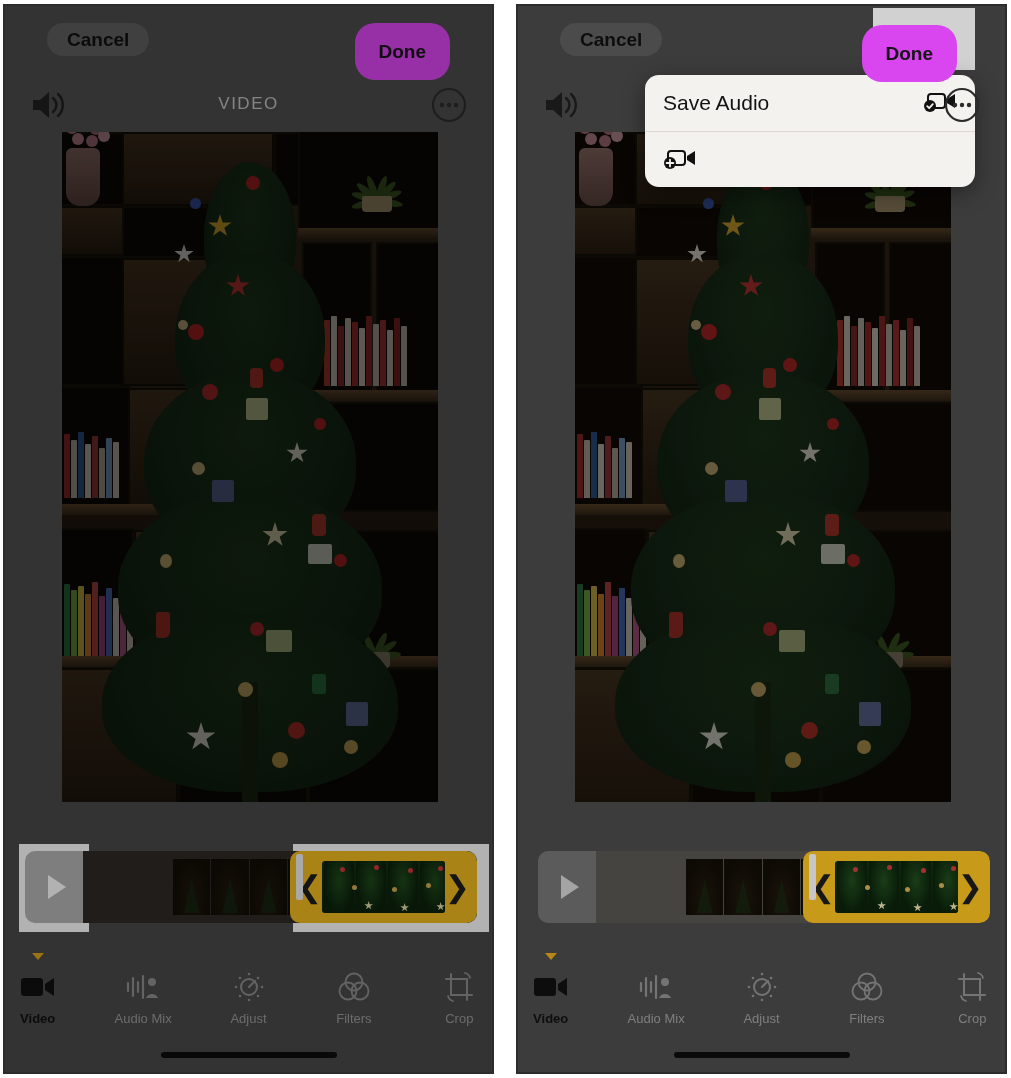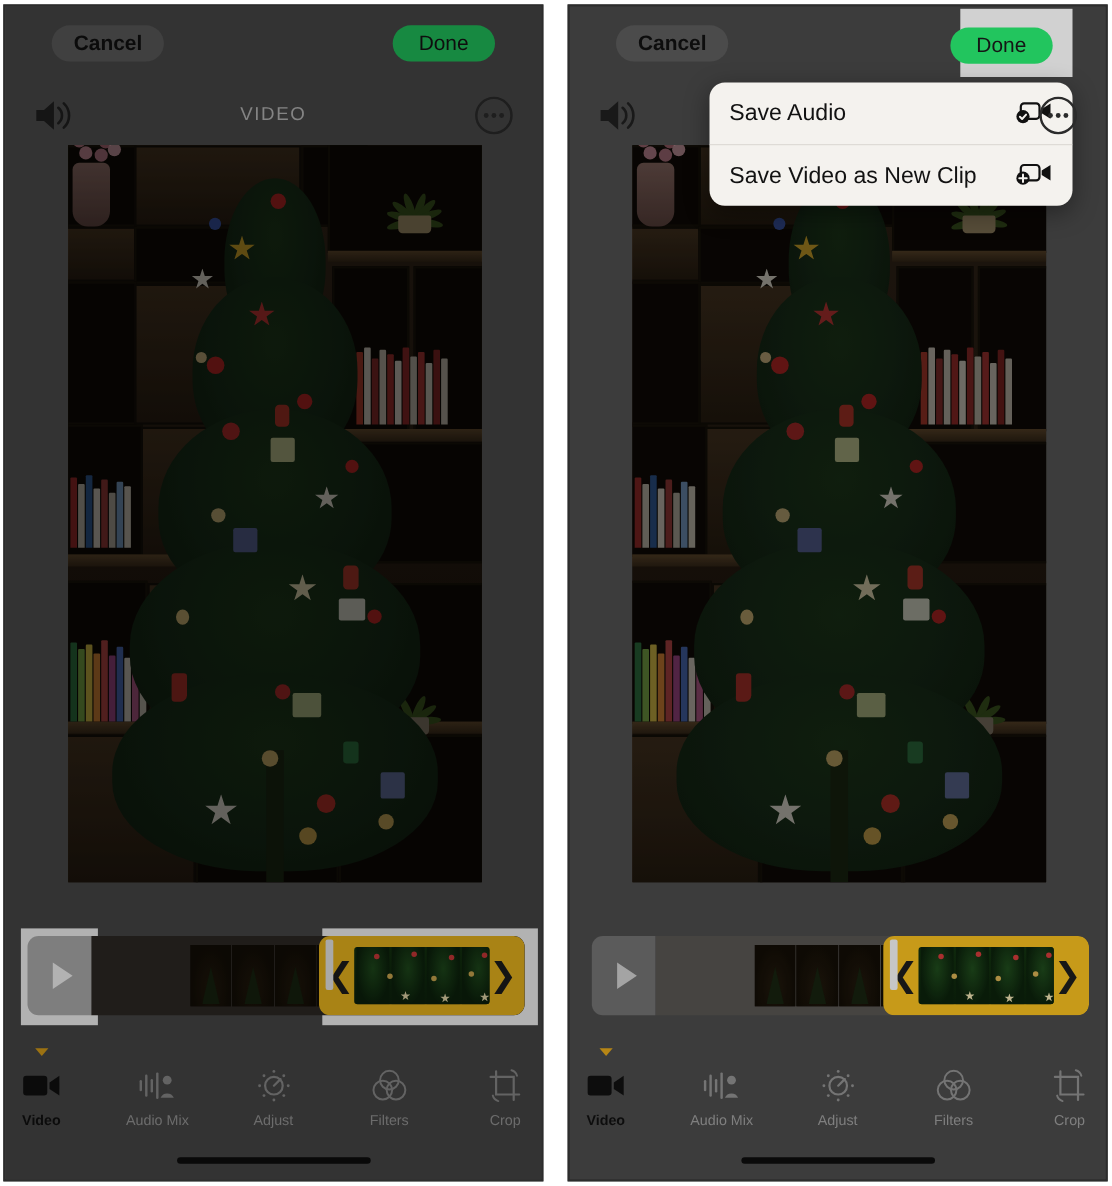--- a/index.html
+++ b/index.html
@@ -55,26 +55,26 @@
     background: #5c5c5c;
     color: #111;
     font-size: 19px;
     font-weight: bold;
     line-height: 1;
     border: none;
     font-family: "Liberation Sans", sans-serif;
   }
   .btn-done {
     position: absolute; right: 42px; top: 17px;
-    padding: 7px 24px;
+    padding: 19px 24px;
     border-radius: 20px;
-    background: #22c55e;
+    background: #d946ef;
     color: #151515;
     font-size: 19px;
-    font-weight: normal;
+    font-weight: bold;
     line-height: 1;
     border: none;
     font-family: "Liberation Sans", sans-serif;
   }
   
   .hl-done {
     position: absolute;
     left: 355px; top: 2px;
     width: 102px; height: 62px;
     background: #ffffff;
@@ -917,21 +917,20 @@
         <span>
           <svg viewBox="0 0 34 24" width="34" height="24">
             <rect x="5" y="5" width="17" height="14" rx="3" fill="none" stroke="#111" stroke-width="2"></rect>
             <path d="M24 10 l8 -5 v14 l-8 -5 z" fill="#111"></path>
             <circle cx="7" cy="17" r="6" fill="#111"></circle>
             <path d="M4.2 17.2 l2 2 l3.6 -4" stroke="#f4f2ee" stroke-width="1.8" fill="none" stroke-linecap="round" stroke-linejoin="round"></path>
           </svg>
         </span>
       </div>
       <div class="popitem">
-        <span class="txt">Save Video as New Clip</span>
         <span>
           <svg viewBox="0 0 34 24" width="34" height="24">
             <rect x="5" y="5" width="17" height="14" rx="3" fill="none" stroke="#111" stroke-width="2"></rect>
             <path d="M24 10 l8 -5 v14 l-8 -5 z" fill="#111"></path>
             <circle cx="7" cy="17" r="6" fill="#111"></circle>
             <path d="M7 13.6 v6.8 M3.6 17 h6.8" stroke="#f4f2ee" stroke-width="1.8" stroke-linecap="round"></path>
           </svg>
         </span>
       </div>
     </div>

